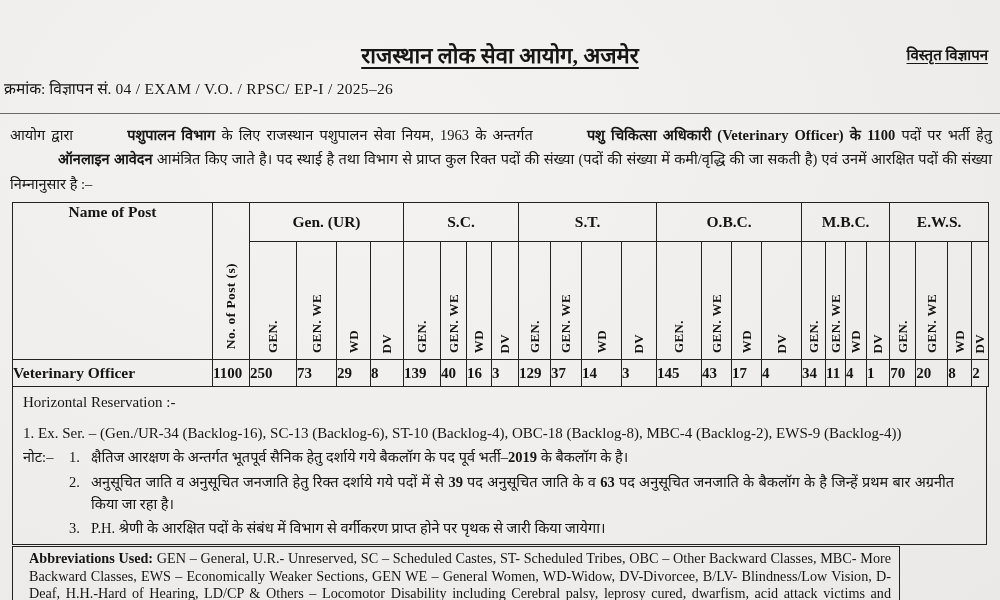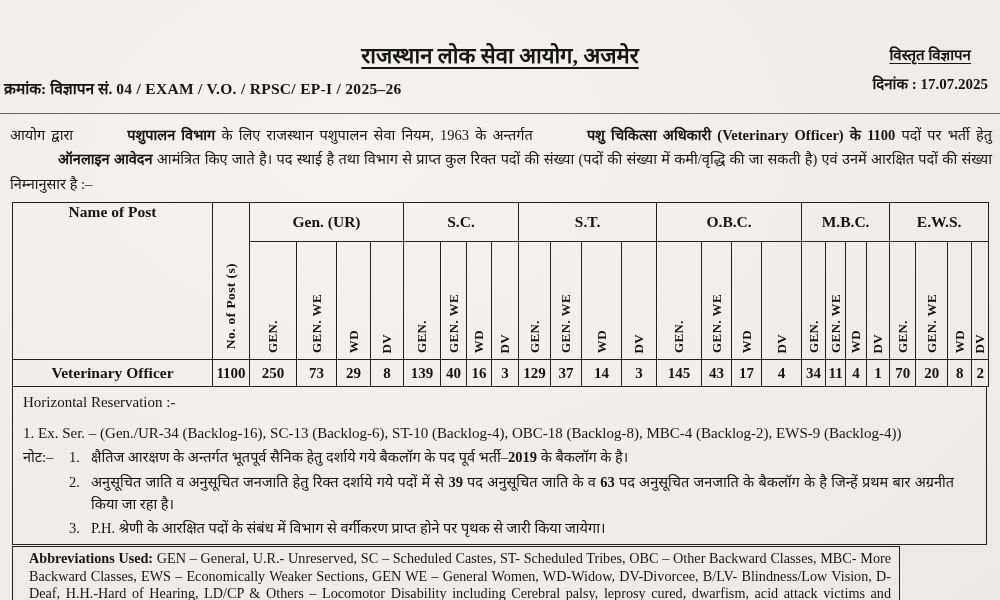--- a/index.html
+++ b/index.html
@@ -20,21 +20,21 @@
     text-decoration:underline;text-underline-offset:4px;
     font-family:"Liberation Serif", serif;
   }
   .hdr-right{
     position:absolute;top:16px;right:12px;text-align:center;
     font-weight:bold;font-size:15px;line-height:1.9;
   }
   .advt{text-decoration:underline;text-underline-offset:3px;}
   .ref-row{
     position:absolute;left:4px;top:52px;
-    font-weight:bold;font-size:15.5px;white-space:nowrap;
+    font-weight:normal;font-size:15.5px;white-space:nowrap;
   }
   .ref-num{font-family:"Liberation Serif", serif;letter-spacing:.3px;}
   .hdr-rule{
     position:absolute;left:0;top:88px;width:1000px;height:0;
     border-top:1.5px solid #6a6a66;
   }
 
   
   .intro{
     margin:10px 8px 0 10px;
@@ -58,21 +58,21 @@
   th.grp{font-size:15.5px;height:38px;}
   th.vth{position:relative;height:117px;}
   .vtext{
     position:absolute;bottom:6px;left:50%;
     writing-mode:vertical-rl;
     transform:translateX(-50%) rotate(180deg);
     white-space:nowrap;
     font-size:13px;font-weight:bold;letter-spacing:.4px;
   }
   .vtext.nop{font-size:13.5px;bottom:10px;}
-  tr.data td{height:26px;text-align:center;font-size:15px;}
+  tr.data td{height:26px;font-size:15px;}
   tr.data td.post{font-size:15.5px;}
 
   
   .notes-box{
     margin-left:12px;width:975px;
     border-left:1.6px solid #222;border-right:1.6px solid #222;border-bottom:1.8px solid #222;
     padding:4px 6px 4px 10px;box-sizing:border-box;
     font-size:14.5px;line-height:1.5;
   }
   .hres-head{font-size:15px;}
@@ -95,21 +95,20 @@
 </style>
 </head>
 <body>
 
 <div class="page">
 
   <div class="hdr">
     <h1 class="title">राजस्थान लोक सेवा आयोग, अजमेर</h1>
     <div class="hdr-right">
       <div class="advt">विस्तृत विज्ञापन</div>
-      <div>दिनांक : 17.07.2025</div>
     </div>
     <div class="ref-row">
       <span>क्रमांक: विज्ञापन सं.</span>
       <span class="ref-num">04 / EXAM / V.O.  / RPSC/ EP-I / 2025–26</span>
     </div>
     <div class="hdr-rule"></div>
   </div>
 
   <p class="intro" id="intro"><span>आयोग द्वारा </span><b>पशुपालन विभाग</b><span> के लिए राजस्थान पशुपालन सेवा नियम, 1963 के अन्तर्गत </span><b>पशु चिकित्सा अधिकारी (Veterinary Officer) के 1100</b><span> पदों पर भर्ती हेतु </span><b>ऑनलाइन आवेदन</b><span> आमंत्रित किए जाते है। पद स्थाई है तथा विभाग से प्राप्त कुल रिक्त पदों की संख्या (पदों की संख्या में कमी/वृद्धि की जा सकती है) एवं उनमें आरक्षित पदों की संख्या निम्नानुसार है :–</span></p>
 

